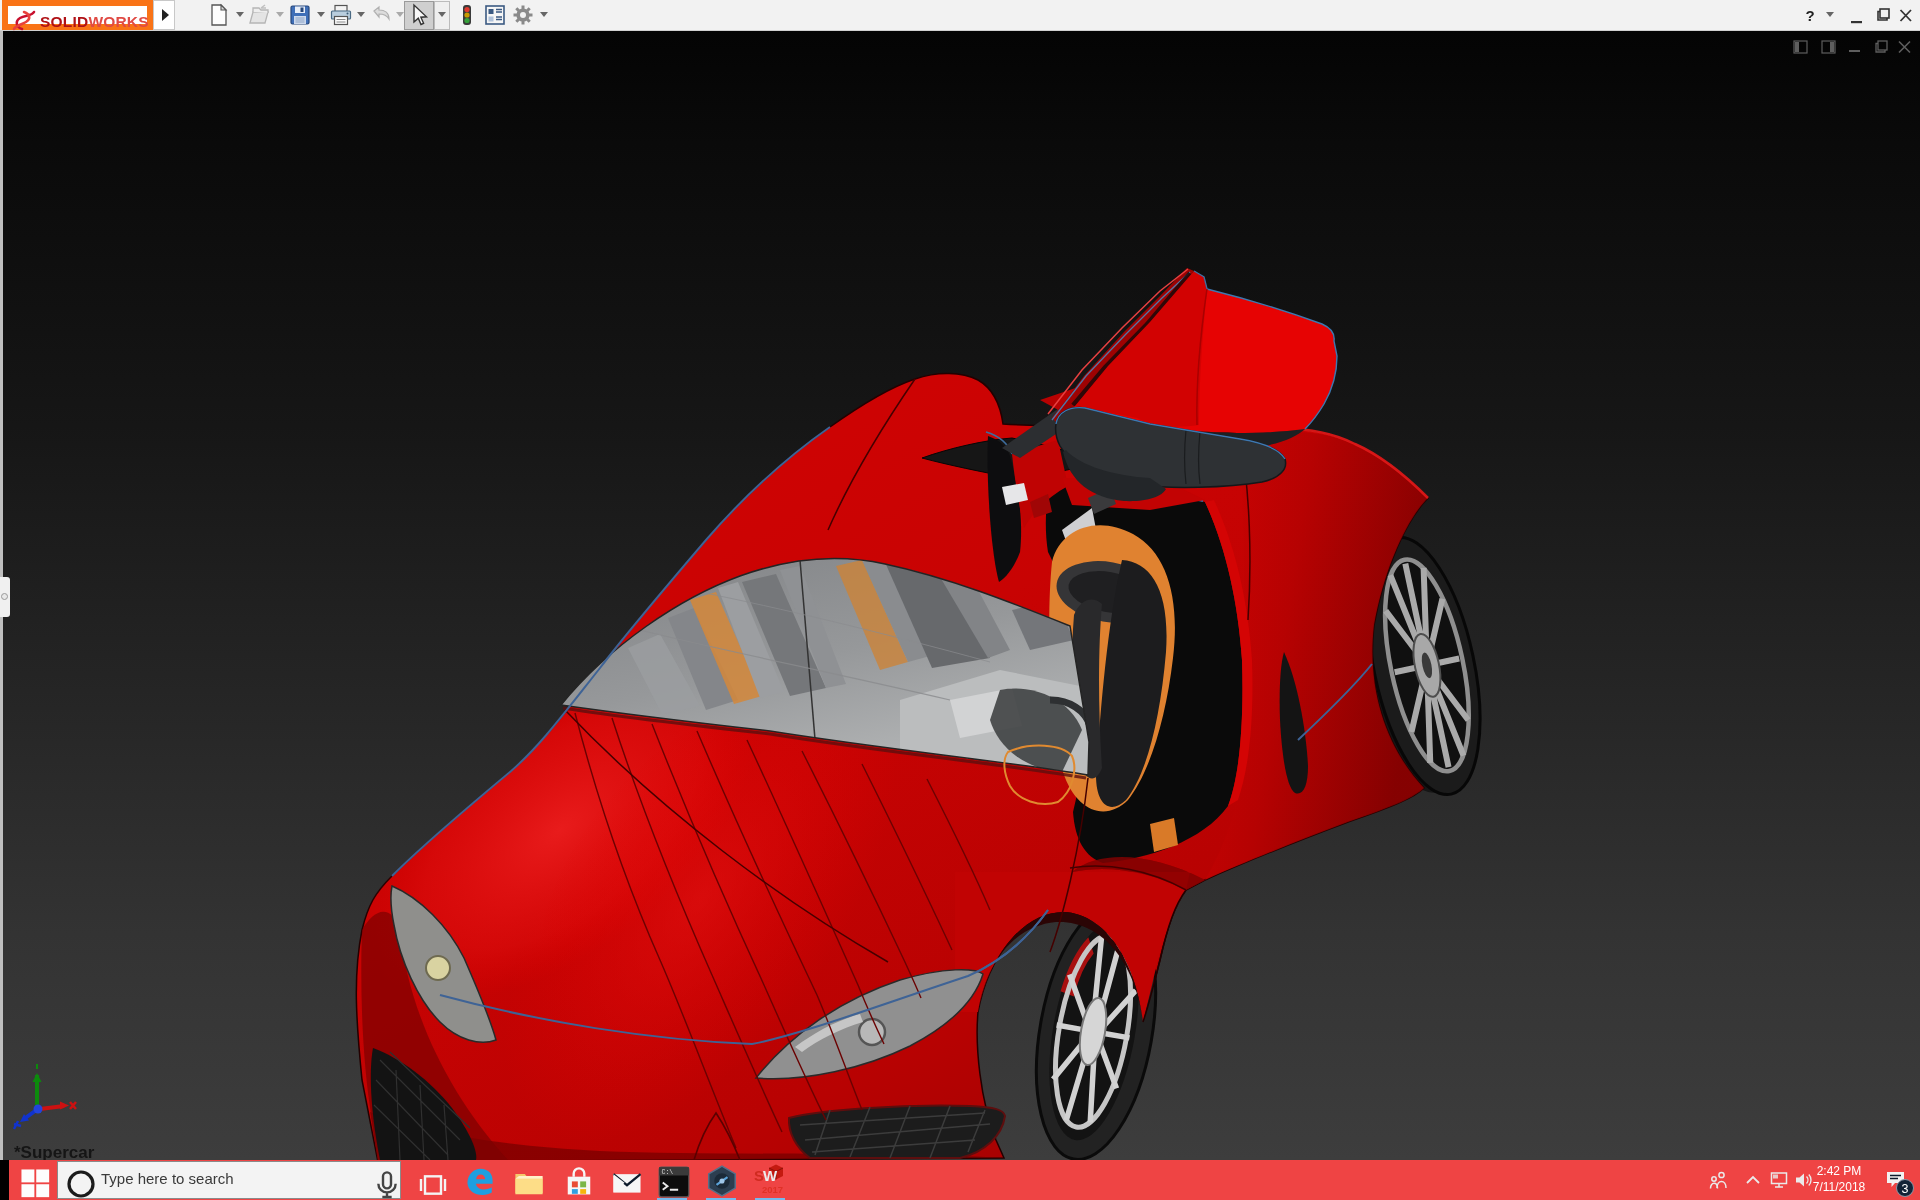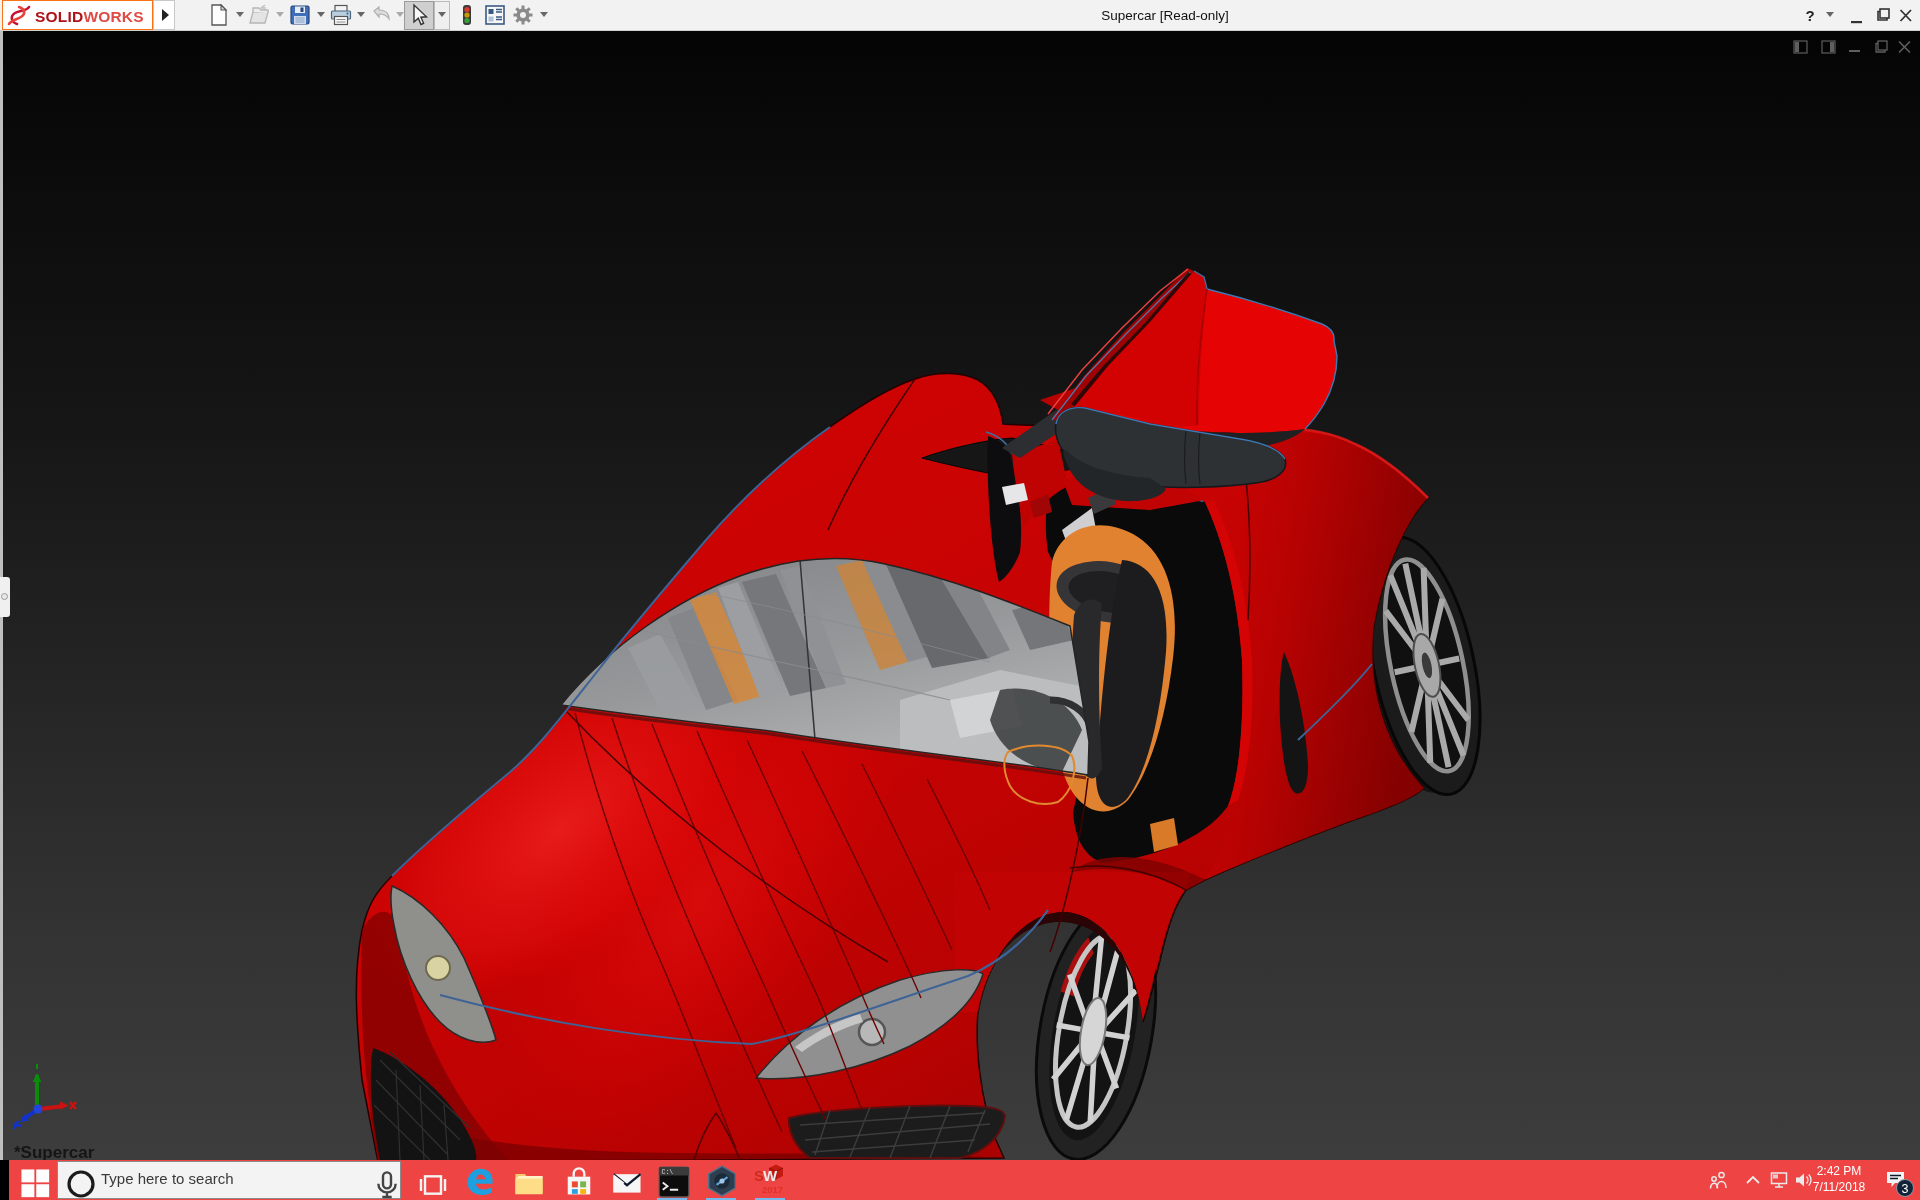--- a/index.html
+++ b/index.html
@@ -1,21 +1,21 @@
 <!DOCTYPE html>
 <html><head>
 <meta charset="utf-8">
 <style>
 * { margin:0; padding:0; box-sizing:border-box; }
 html,body { width:1920px; height:1200px; overflow:hidden; font-family:"Liberation Sans", sans-serif; background:#000; }
 #page { position:relative; width:1920px; height:1200px; }
 
 
 #topbar { position:absolute; left:0; top:0; width:1920px; height:31px; background:#f2f2f2; border-bottom:1px solid #d0d0d0; }
-#logoBox { position:absolute; left:2px; top:0; width:151px; height:30px; background:#fff; border:1px solid #f97316; }
+#logoBox { position:absolute; left:2px; top:0; width:151px; height:30px; background:#fff; border:6px solid #f97316; }
 #flyout { position:absolute; left:153px; top:0; width:22px; height:30px; background:#fff; border:1px solid #c8c8c8; }
 .tbicon { position:absolute; top:3px; width:24px; height:24px; }
 .dd { position:absolute; top:12px; width:0; height:0; border-left:4px solid transparent; border-right:4px solid transparent; border-top:5px solid #666; }
 #wintitle { position:absolute; left:410px; right:0; top:0; height:31px; text-align:center; line-height:31px; font-size:13.5px; color:#111; }
 .winctl { position:absolute; top:0; height:31px; color:#222; font-size:15px; text-align:center; line-height:31px; }
 
 
 #viewport { position:absolute; left:0; top:31px; width:1920px; height:1129px; background:linear-gradient(to bottom, #040404 0%, #0a0a0a 10%, #161616 35%, #262626 60%, #333333 80%, #3d3d3d 100%); overflow:hidden; }
 #leftstrip { position:absolute; left:0; top:0; width:3px; height:1129px; background:#bfbfbf; }
 #lefttab { position:absolute; left:0; top:546px; width:10px; height:40px; background:#f0f0f0; border-radius:0 3px 3px 0; }
@@ -311,21 +311,20 @@
         <path d="M68 49 l6 7 M74 49 l-6 7" stroke="#cc1111" stroke-width="2.5"></path>
         <path d="M33 58 L22 66" stroke="#1133cc"></path>
         <path d="M18 69 l9 -1.5 l-5 -6.5 z" fill="#1133cc" stroke="none"></path>
         <path d="M16 68 l-4 8 M12 71 l7 2" stroke="#1133cc" stroke-width="2.5"></path>
       </g>
       <circle cx="36" cy="56" r="4.5" fill="#2244dd"></circle>
     </svg>
   </div>
 
   <div id="topbar">
-    <div id="wintitle">Supercar [Read-only]</div>
     <div id="logoBox">
       <svg width="149" height="28" viewBox="0 0 149 28" style="position:absolute;left:0;top:1px">
         <g fill="none" stroke="#c8102e" stroke-width="2.6" stroke-linecap="round">
           <path d="M14 22 C 8 20 7 14 12 11 C 17 8 24 9 26 5"></path>
           <path d="M16 5 C 22 7 23 12 18 15 C 13 18 8 18 6 22" stroke="#e8413c"></path>
         </g>
         <text x="32" y="20" font-family="Liberation Sans, sans-serif" font-size="15.5" font-weight="bold" fill="#b01116" letter-spacing="0.2">SOLID<tspan fill="#e04a44" font-weight="bold">WORKS</tspan></text>
       </svg>
     </div>
     <div id="flyout">

